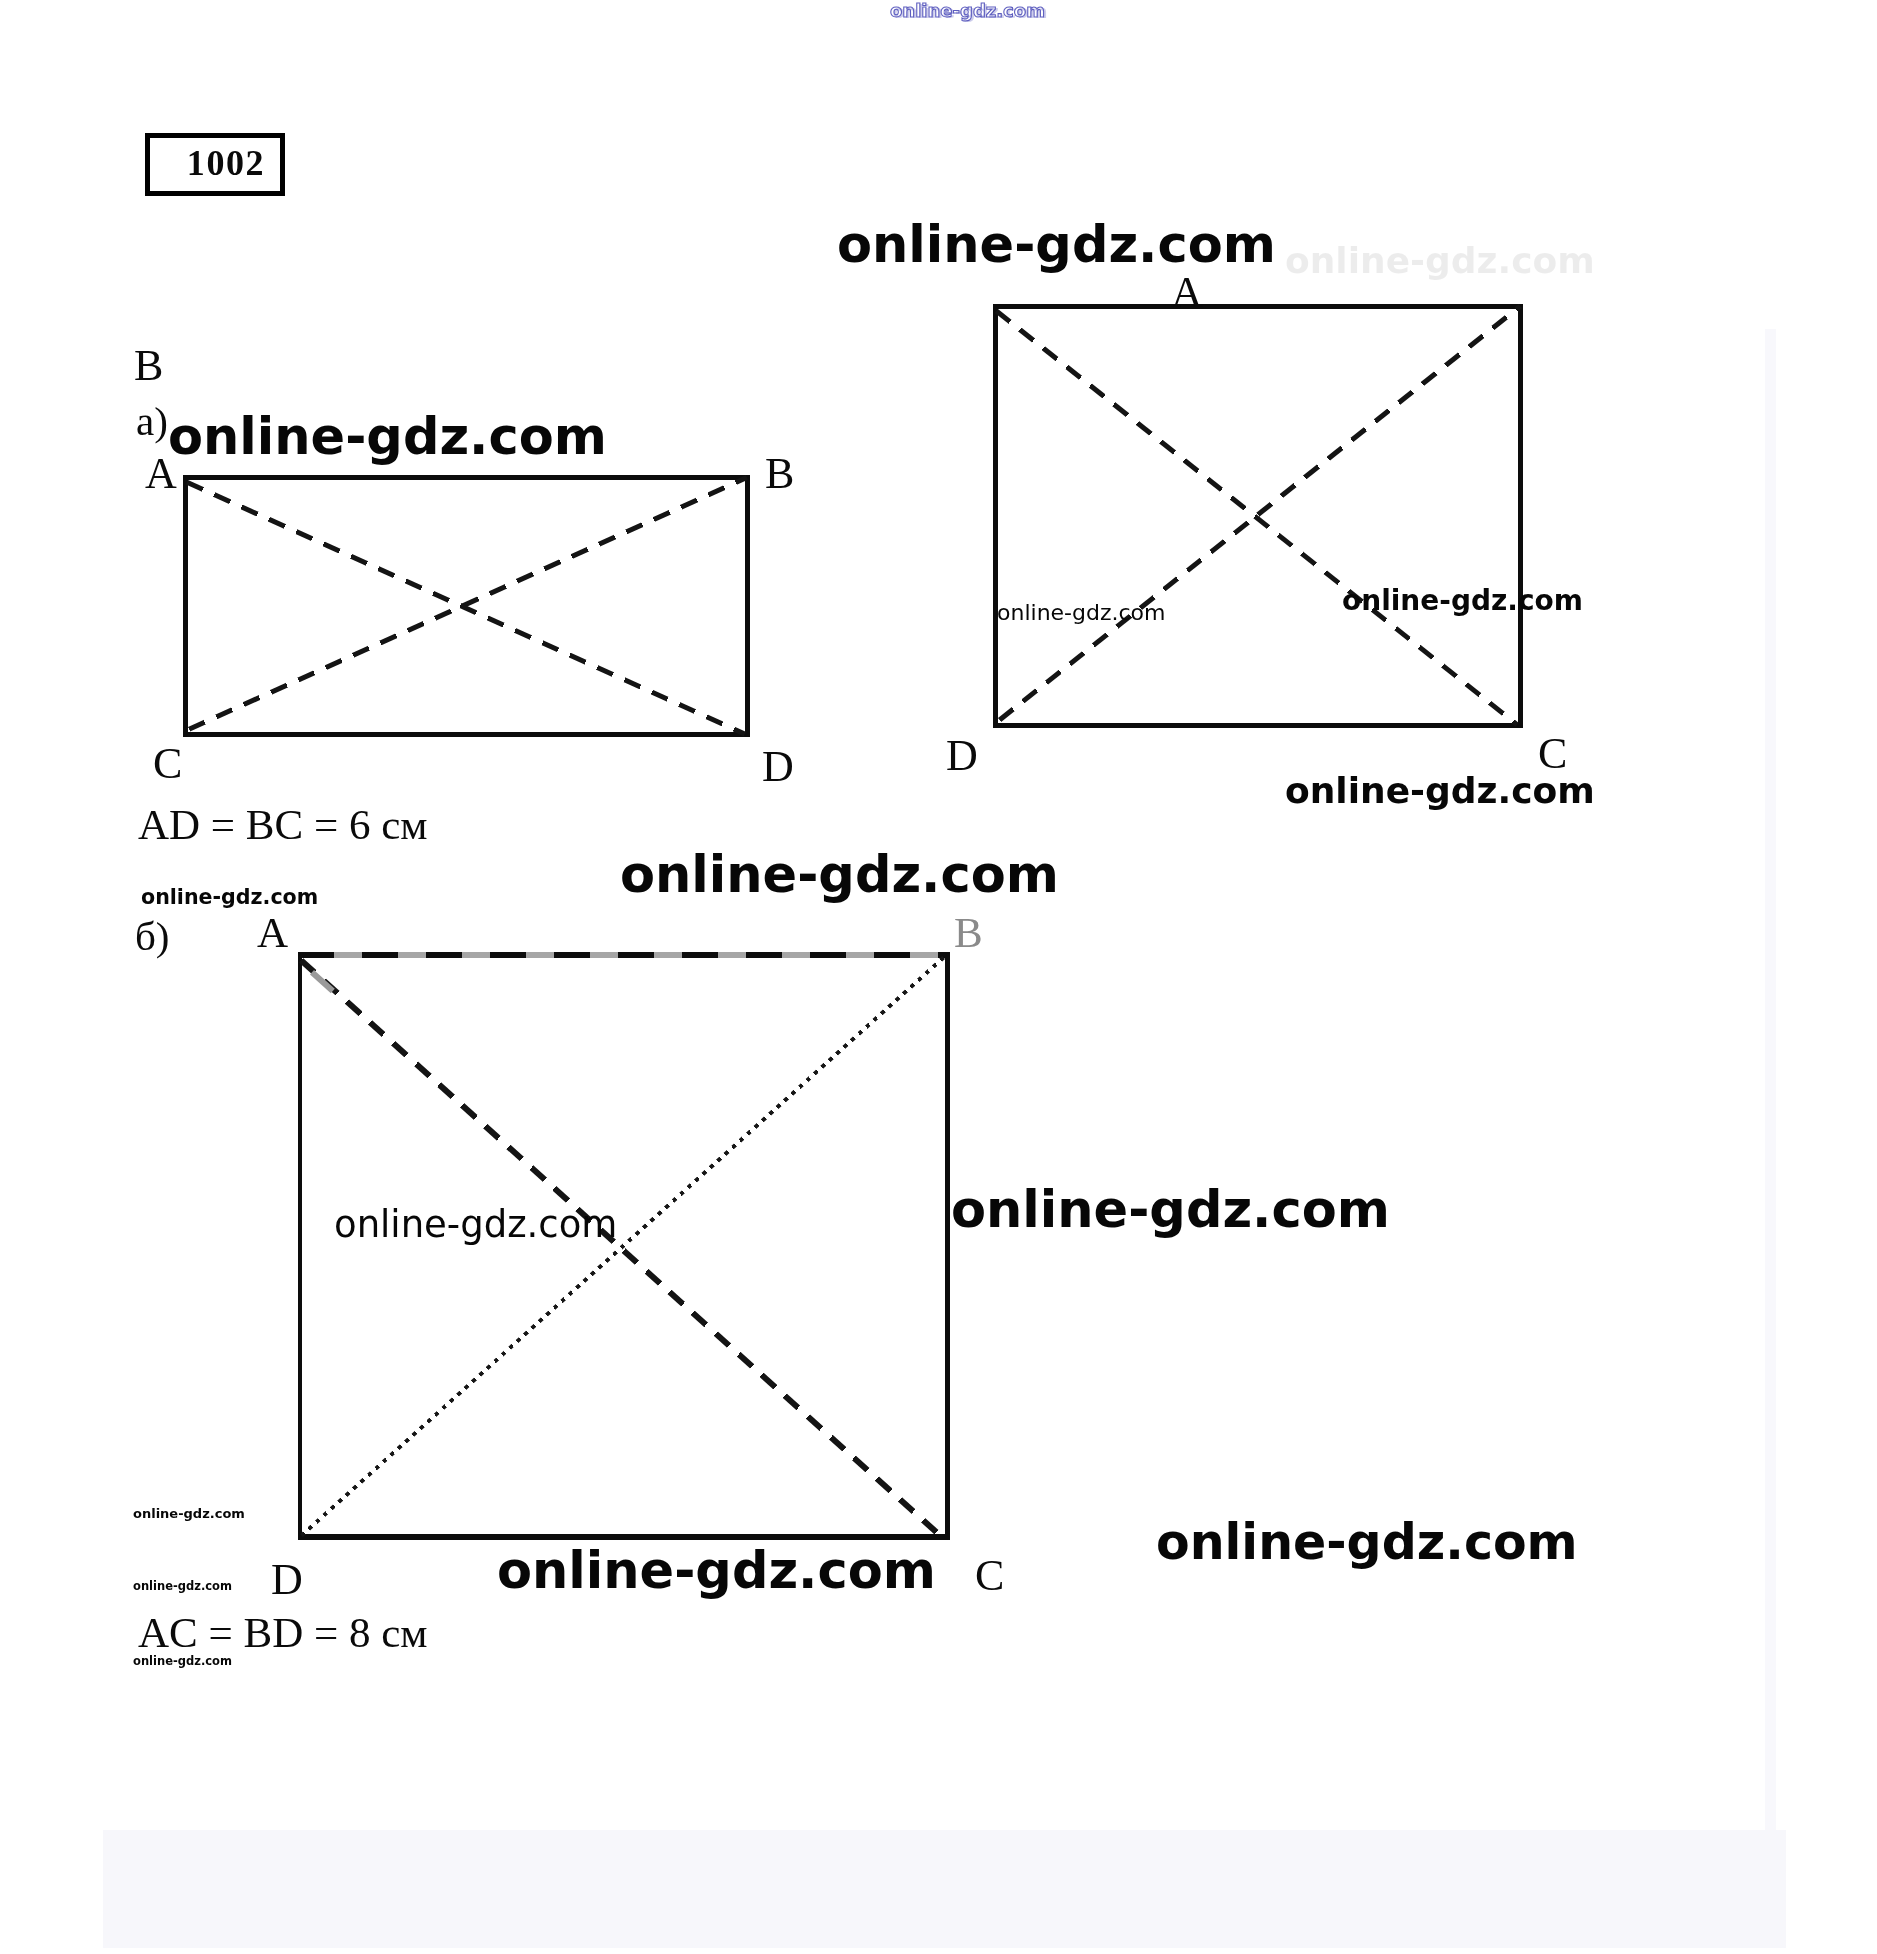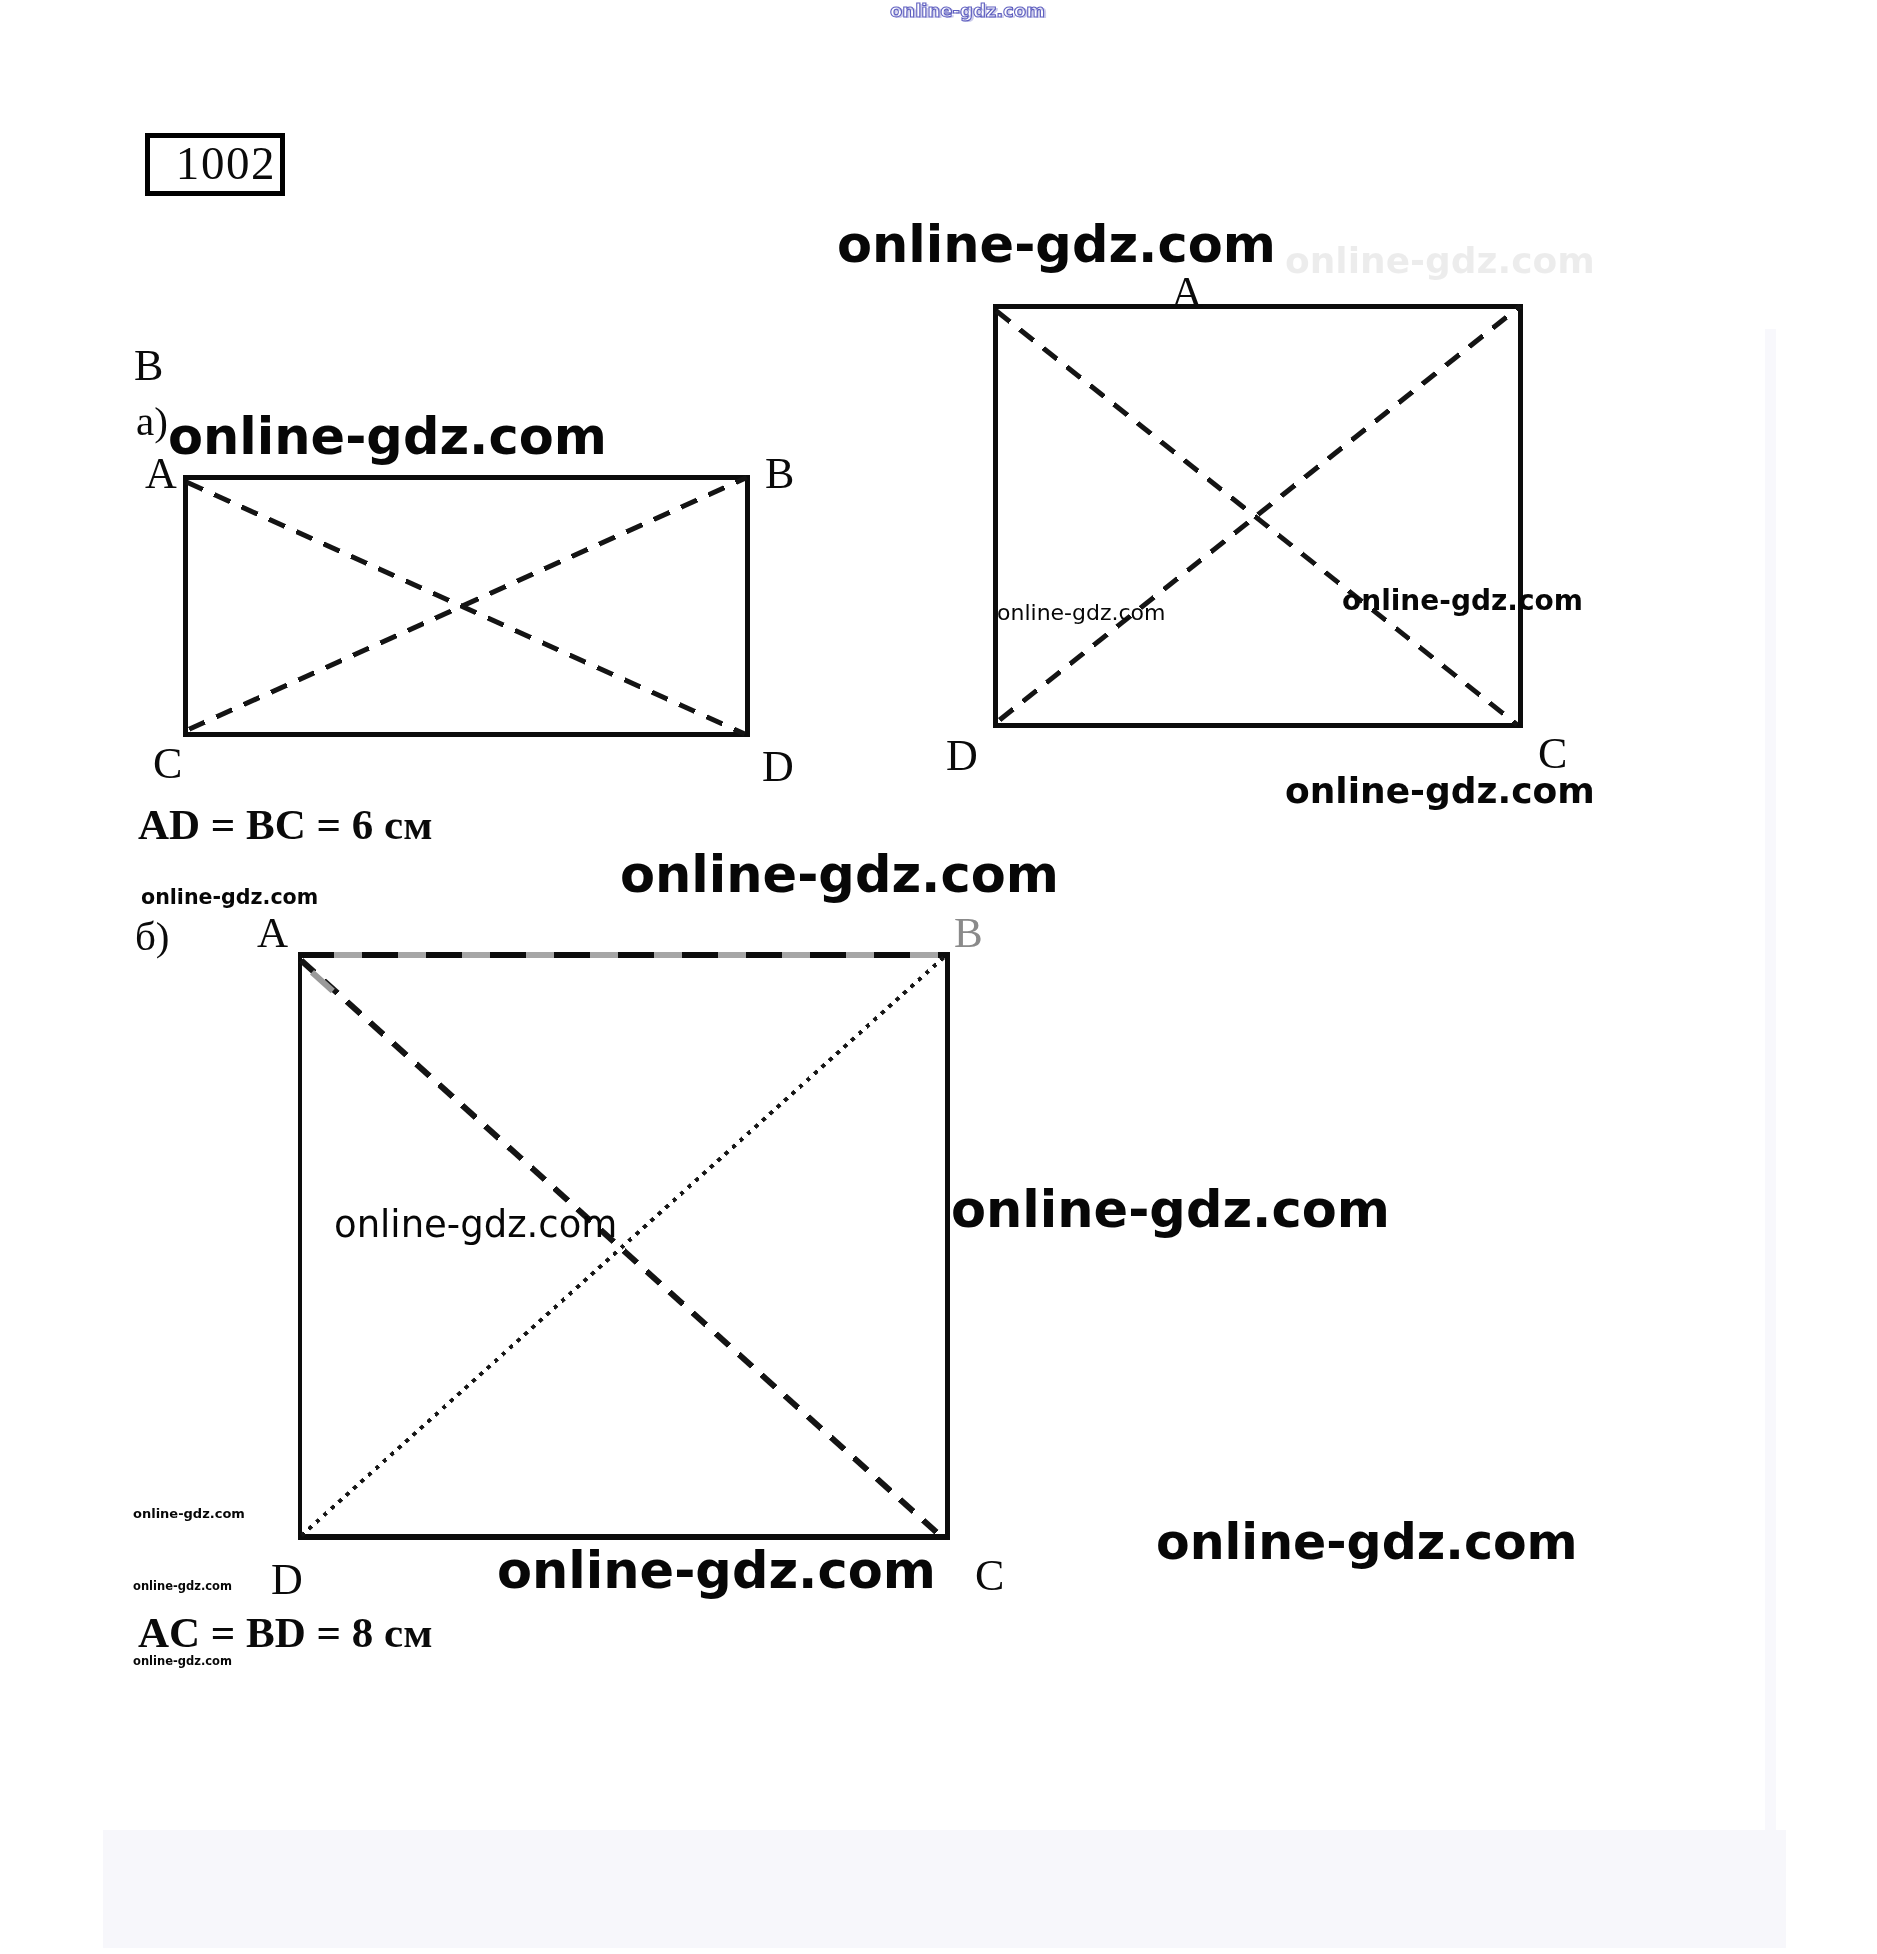--- a/index.html
+++ b/index.html
@@ -53,31 +53,31 @@
   }
   .sq-b{
     box-sizing:border-box;
     border-left:4.1px solid #0c0c0c;
     border-right:5px solid #0c0c0c;
     border-bottom:6.6px solid #0c0c0c;
   }
   
   .vlabel{font-family:"Liberation Serif",serif;font-size:44px;line-height:1;}
   .vlabel-gray{color:#8a8a8a;}
-  .caption{font-family:"Liberation Serif",serif;font-size:43px;line-height:1.1;white-space:nowrap;font-weight:bold;}
+  .caption{font-family:"Liberation Serif",serif;font-size:43px;line-height:1.1;white-space:nowrap;}
   .partlabel{font-family:"Liberation Serif",serif;font-size:41px;line-height:1;}
   .probbox{
     box-sizing:border-box;
     border:5.8px solid #000;
     width:140px;height:63px;
     text-align:center;
   }
   .probbox span{
     font-family:"Liberation Serif",serif;
-    font-weight:normal;font-size:47px;line-height:51px;letter-spacing:1.6px;margin-left:22px;
+    font-weight:bold;font-size:36px;line-height:51px;letter-spacing:1.6px;margin-left:22px;
   }
   .band{background:#f7f7fb;}
   .strip{background:#f8f8fc;}
 </style>
 </head>
 <body>
 
 <div id="canvas">
 
   <div class="abs band" style="left:103px;top:1830px;width:1683px;height:118px;"></div>

